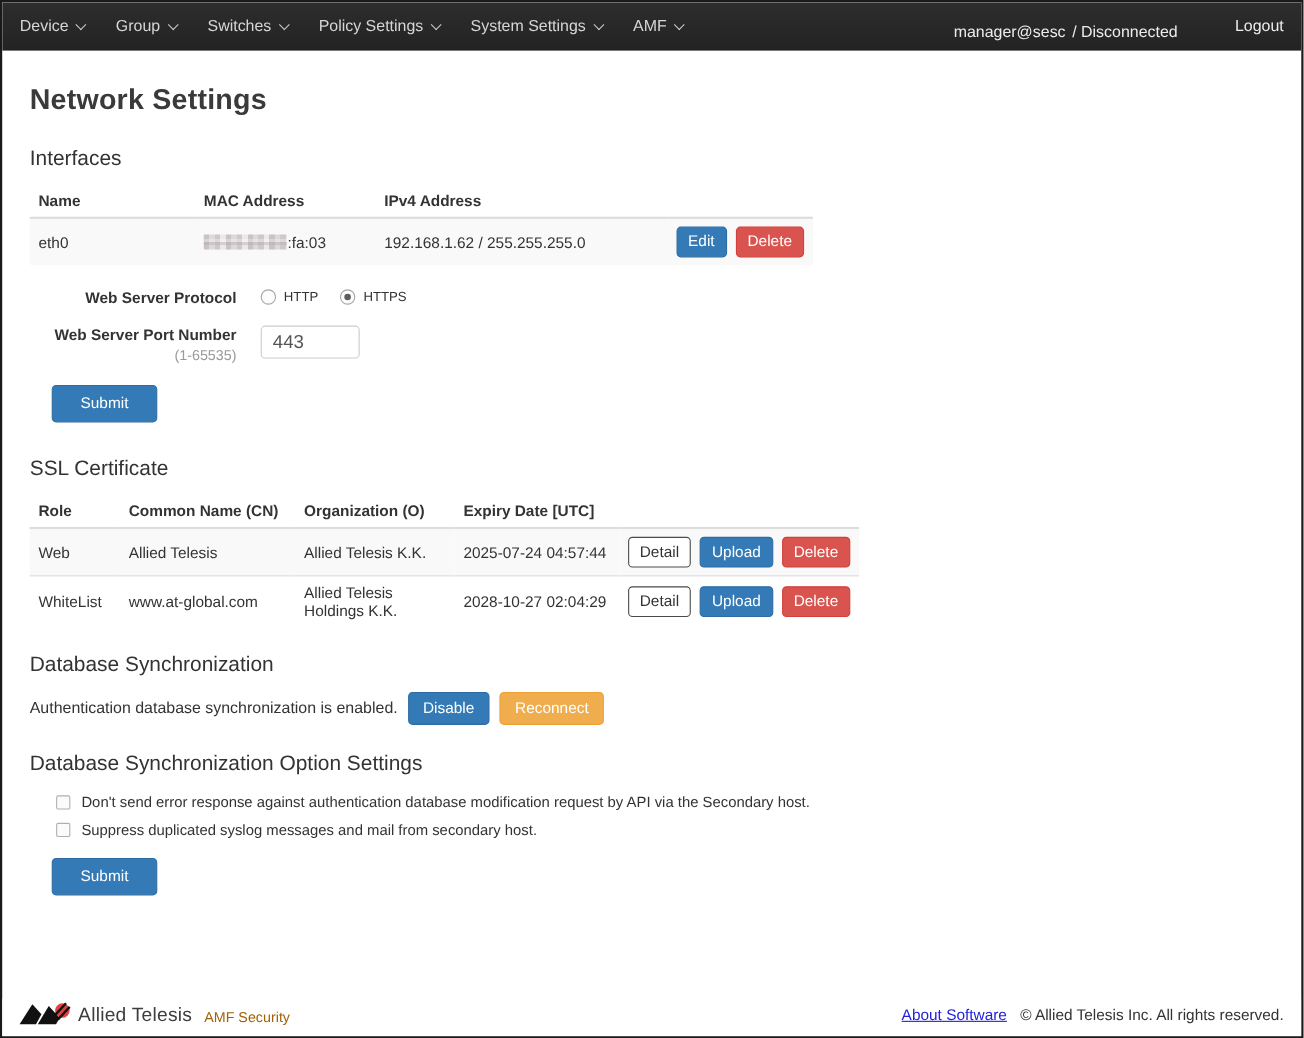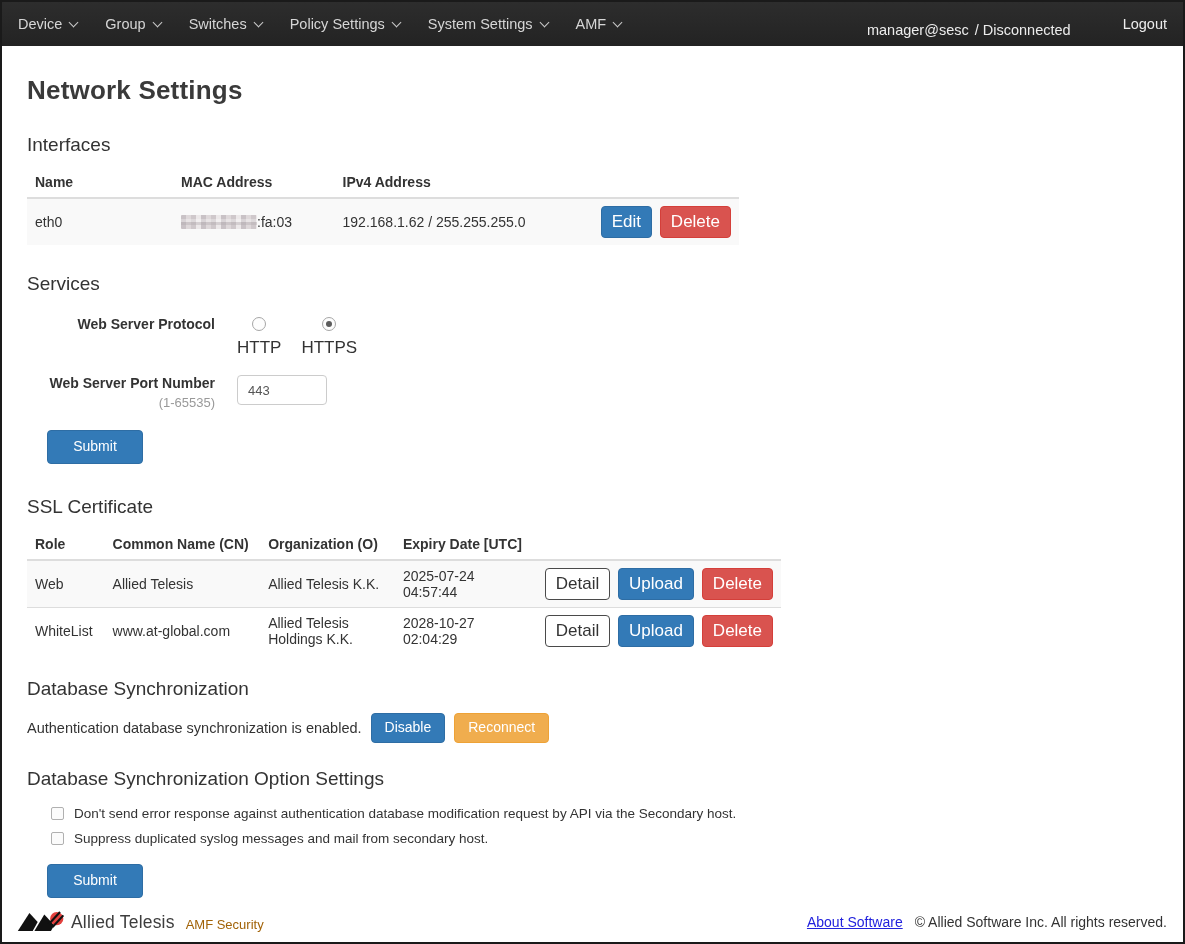--- a/index.html
+++ b/index.html
@@ -41,52 +41,52 @@
   .section-h { font-size:19px; font-weight:500; color:#333; margin:28px 0 0; }
 
   table { border-collapse:collapse; font-size:14px; color:#333; margin-top:11px; }
   th { text-align:left; padding:7px 8px; border-bottom:2px solid #ddd; font-weight:700; white-space:nowrap; }
   td { padding:7px 8px; border-top:1px solid #ddd; vertical-align:middle; }
   tr.striped td { background:#f9f9f9; }
   td.actions { text-align:right; white-space:nowrap; }
 
   
   .btn {
-    display:inline-block; border-radius:4px; font-size:17px; line-height:1.42;
+    display:inline-block; border-radius:4px; font-size:14px; line-height:1.42;
     padding:3px 10px; cursor:pointer; border:1px solid transparent; text-align:center;
     font-family:inherit;
   }
   .btn+.btn { margin-left:4px; }
   .btn-primary { background:#337ab7; border-color:#2e6da4; color:#fff; }
   .btn-danger  { background:#d9534f; border-color:#d43f3a; color:#fff; }
   .btn-warning { background:#f0ad4e; border-color:#eea236; color:#fff; }
   .btn-detail  { background:#fff; border:1px solid #4a4a4a; color:#333; }
   .btn-submit  { width:96px; padding:6px 0; font-size:14px;text-align:center; }
   .btn-mid { padding:4px 13px; font-size:14px; }
 
   
   .form-row { display:flex; align-items:flex-start; margin-top:21px; }
   .form-label-col { width:188px; text-align:right; }
   .form-label { font-weight:700; font-size:14px; color:#333; line-height:1.2; }
   .form-hint { color:#999; font-size:13px; margin-top:3px; }
   .form-ctrl { margin-left:22px; display:flex; align-items:center; }
 
   .radio-group { display:flex; align-items:center; gap:20px; margin-top:1px; }
-  .radio-opt { display:flex; align-items:center; gap:7px; font-size:17px; color:#333; cursor:pointer;flex-direction:column; }
+  .radio-opt { display:flex; align-items:center; gap:7px; font-size:12px; color:#333; cursor:pointer; }
   .radio {
     width:14px; height:14px; border-radius:50%;
     border:1px solid #a6a6a6; background:#fdfdfd; position:relative; flex:none;
   }
   .radio.checked::after {
     content:""; position:absolute; left:3px; top:3px; right:3px; bottom:3px;
     border-radius:50%; background:#5c5c5c;
   }
   .port-input {
     width:90px; height:30px; border:1px solid #ccc; border-radius:4px;
-    padding:0 10px; font-size:13px; color:#555; font-family:inherit; outline:none;
+    padding:0 10px; font-size:17px; color:#555; font-family:inherit; outline:none;
   }
   .indent { margin-left:20px; }
 
   
   .mac-blur {
     display:inline-block; vertical-align:-2px; width:76px; height:14px; border-radius:1px;
     background-image:
       repeating-linear-gradient(0deg, rgba(255,255,255,0) 0 4px, rgba(175,168,172,.38) 4px 7px, rgba(255,255,255,.3) 7px 10px),
       repeating-linear-gradient(90deg, #c9c2c6 0 5px, #ded8da 5px 10px, #cfc8cb 10px 15px, #ece8e9 15px 20px);
   }
@@ -175,21 +175,20 @@
         <td>192.168.1.62 / 255.255.255.0</td>
         <td class="actions">
           <button class="btn btn-primary">Edit</button>
           <button class="btn btn-danger">Delete</button>
         </td>
       </tr>
     </tbody>
   </table>
 
   
-  <h2 class="section-h">Services</h2>
 
   <div class="form-row">
     <div class="form-label-col">
       <div class="form-label">Web Server Protocol</div>
     </div>
     <div class="form-ctrl">
       <div class="radio-group">
         <span class="radio-opt">
           <span class="radio"></span>
           <span>HTTP</span>
@@ -280,15 +279,15 @@
       <polygon points="21,24 33,4 45,17 41,24" fill="#111"></polygon>
       <circle cx="48" cy="9" r="8" fill="#e2413e"></circle>
       <line x1="38" y1="16" x2="52" y2="1" stroke="#111" stroke-width="2.6"></line>
       <line x1="43" y1="19" x2="56" y2="5" stroke="#111" stroke-width="2.6"></line>
     </svg>
     <span class="brand-text">Allied Telesis</span>
     <span class="product-text">AMF Security</span>
   </div>
   <div class="f-right">
     <span class="about-link">About Software</span>
-    <span class="copyright">© Allied Software Inc. All rights reserved.</span>
+    <span class="copyright">© Allied Telesis Inc. All rights reserved.</span>
   </div>
 </footer>
 
 </body></html>

